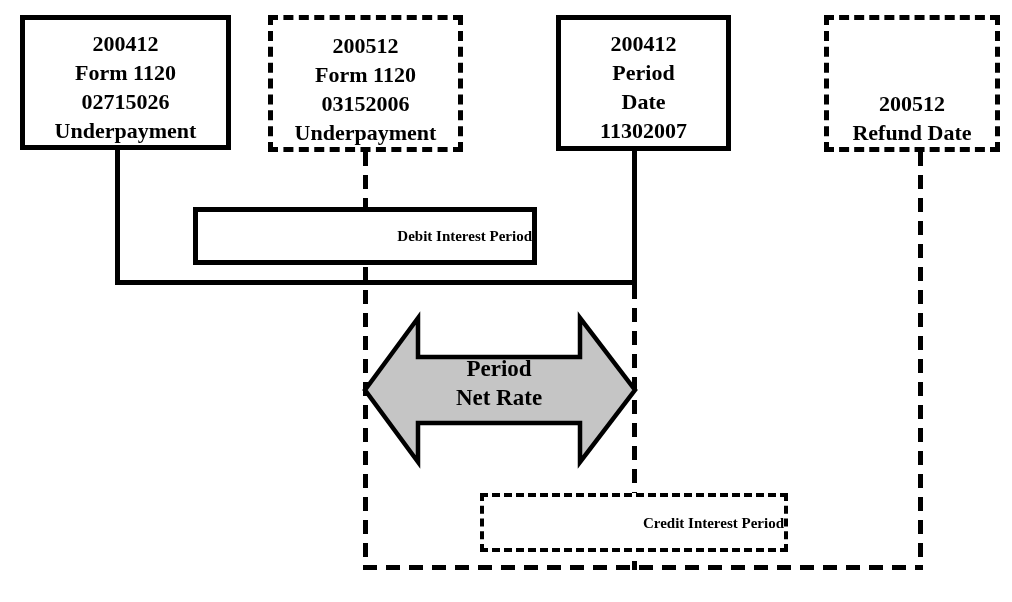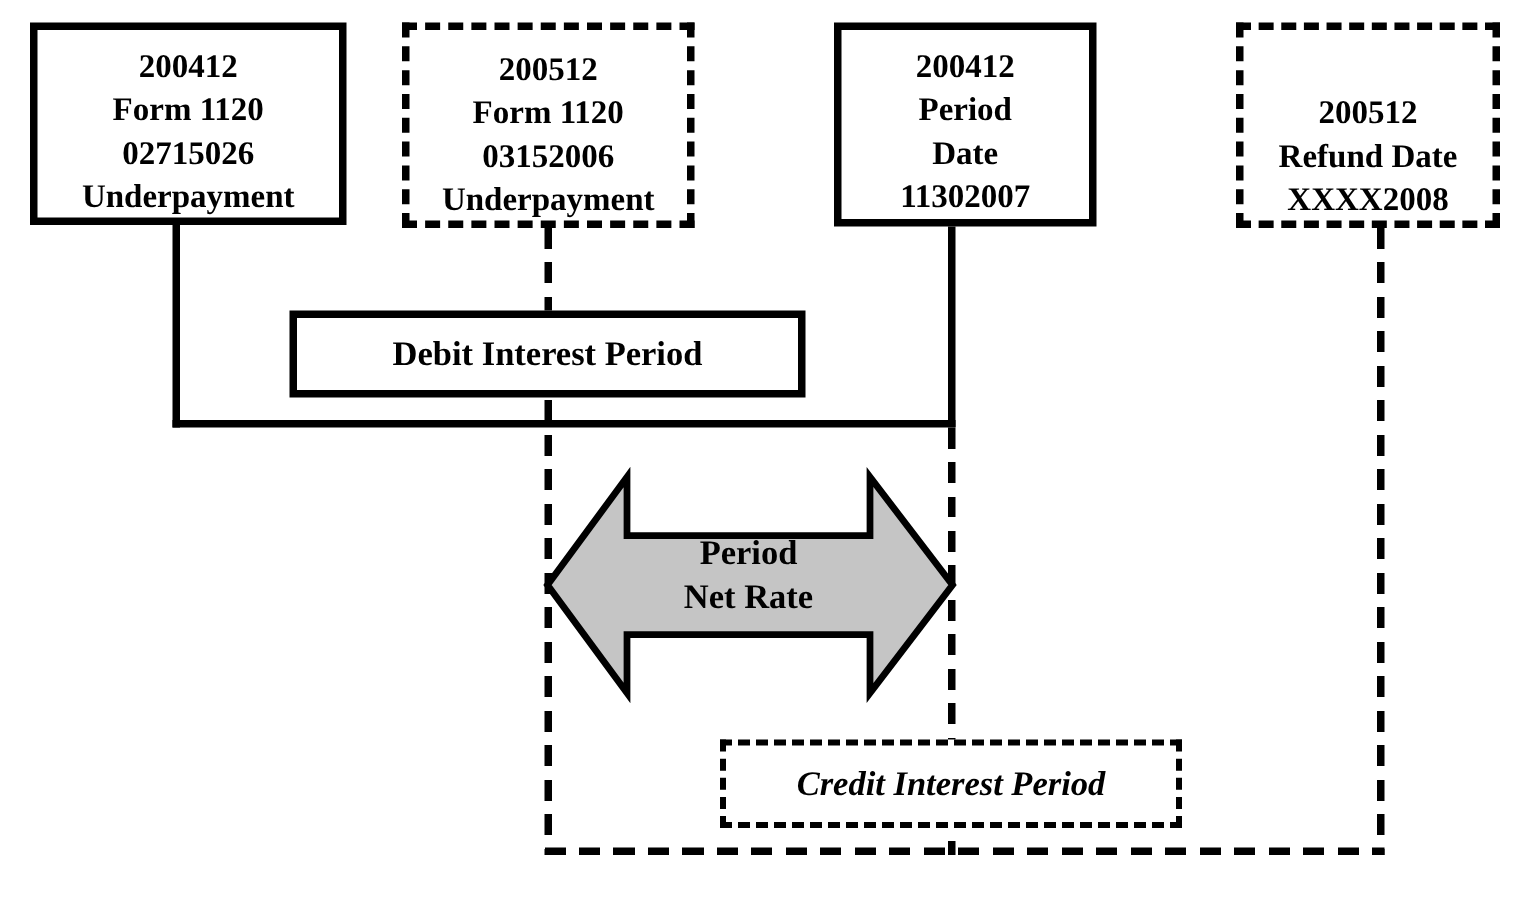--- a/index.html
+++ b/index.html
@@ -23,27 +23,27 @@
     box-sizing:border-box;
     display:flex;flex-direction:column;align-items:center;
     text-align:center;font-weight:bold;
   }
   .event-box{
     font-size:22px;line-height:29px;
     padding-top:9px;justify-content:flex-start;
   }
   .b-solid{border:5px solid #000;}
   .b-dashed{border:5px dashed #000;justify-content:flex-end;}
-  .period-box{justify-content:center;font-size:23px;line-height:26px;}
+  .period-box{justify-content:center;font-size:15px;line-height:26px;align-items:flex-end;}
   #box-underpayment{left:20px;top:15px;width:211px;height:135px;}
   #box-overpayment{left:268px;top:15px;width:195px;height:137px;}
   #box-payment{left:556px;top:15px;width:175px;height:136px;}
   #box-refund{left:824px;top:15px;width:176px;height:137px;}
   #box-debit{left:193px;top:207px;width:344px;height:58px;}
-  #box-credit{left:480px;top:493px;width:308px;height:59px;border-width:4px;font-style:italic;}
+  #box-credit{left:480px;top:493px;width:308px;height:59px;border-width:4px;}
   
   .arrow-wrap{position:absolute;left:358px;top:308px;width:284px;height:164px;z-index:3;}
   .arrow-label{
     position:absolute;left:418px;top:354px;width:162px;z-index:4;
     text-align:center;font-weight:bold;font-size:23px;line-height:29px;color:#000;
   }
 </style>
 </head>
 <body>
 
@@ -75,21 +75,20 @@
   <div class="box event-box b-solid" id="box-payment">
     <span>200412</span>
     <span>Period</span>
     <span>Date</span>
     <span>11302007</span>
   </div>
 
   <div class="box event-box b-dashed" id="box-refund">
     <span>200512</span>
     <span>Refund Date</span>
-    <span>XXXX2008</span>
   </div>
 
   <div class="box period-box b-solid" id="box-debit">
     <span>Debit Interest Period</span>
   </div>
 
   <div class="box period-box b-dashed" id="box-credit">
     <span>Credit Interest Period</span>
   </div>
 

